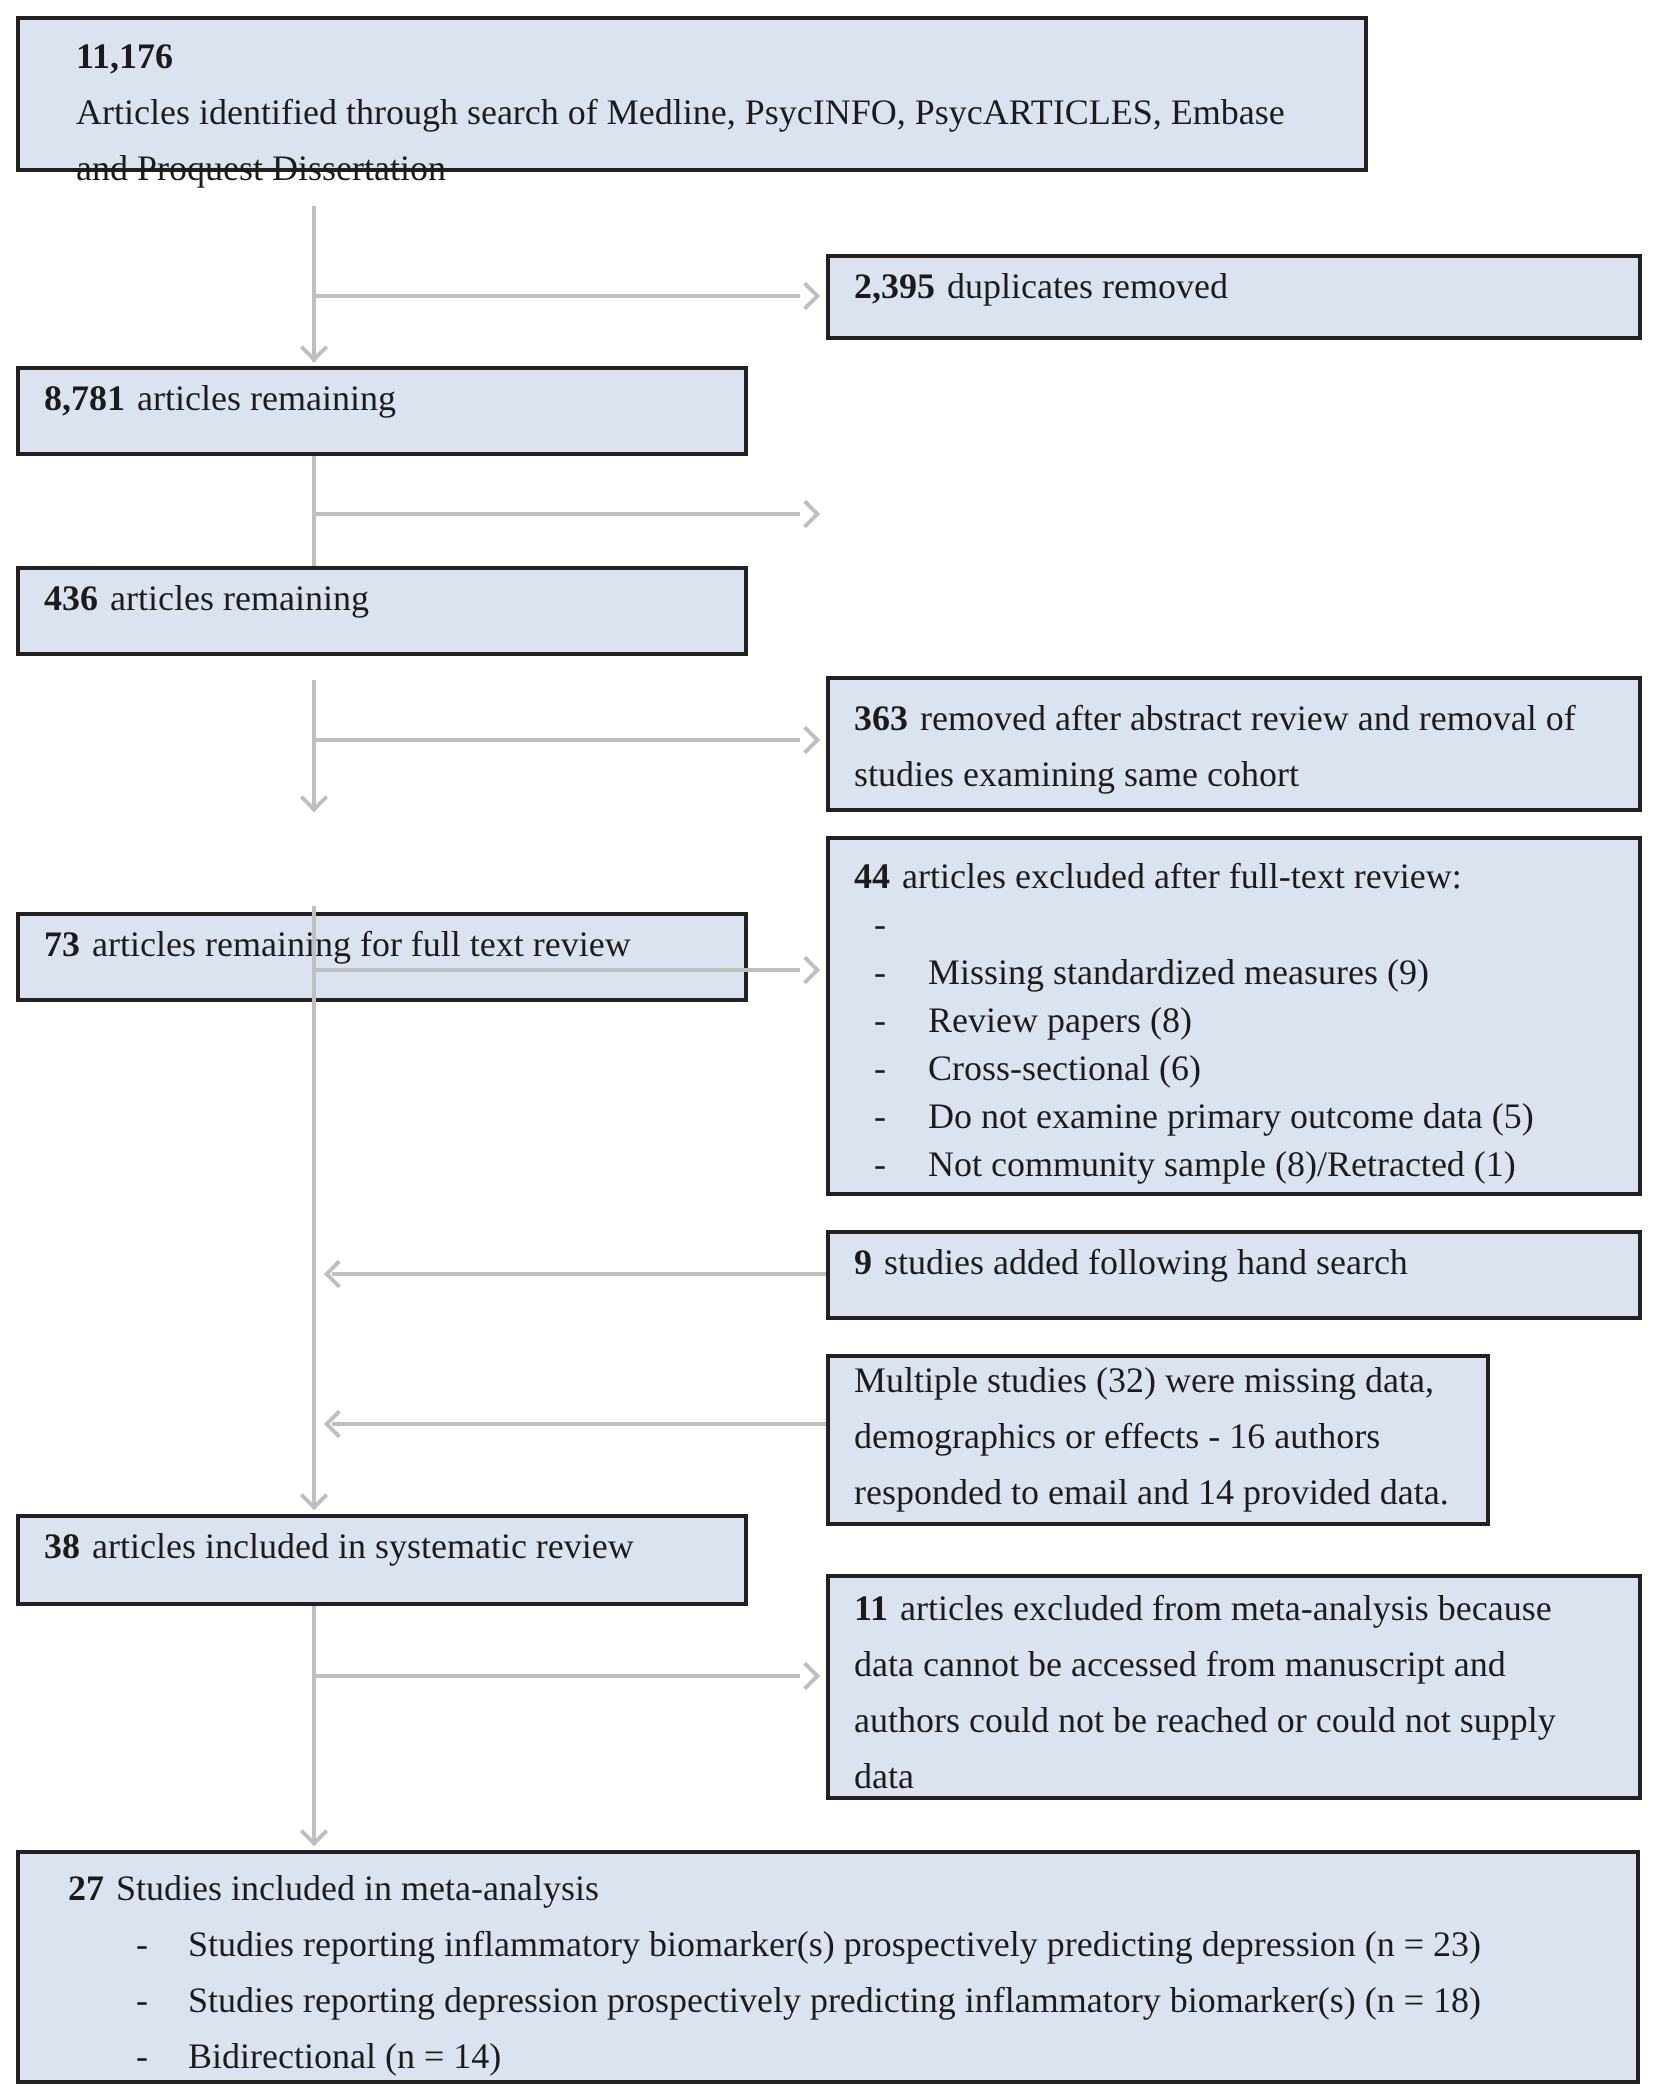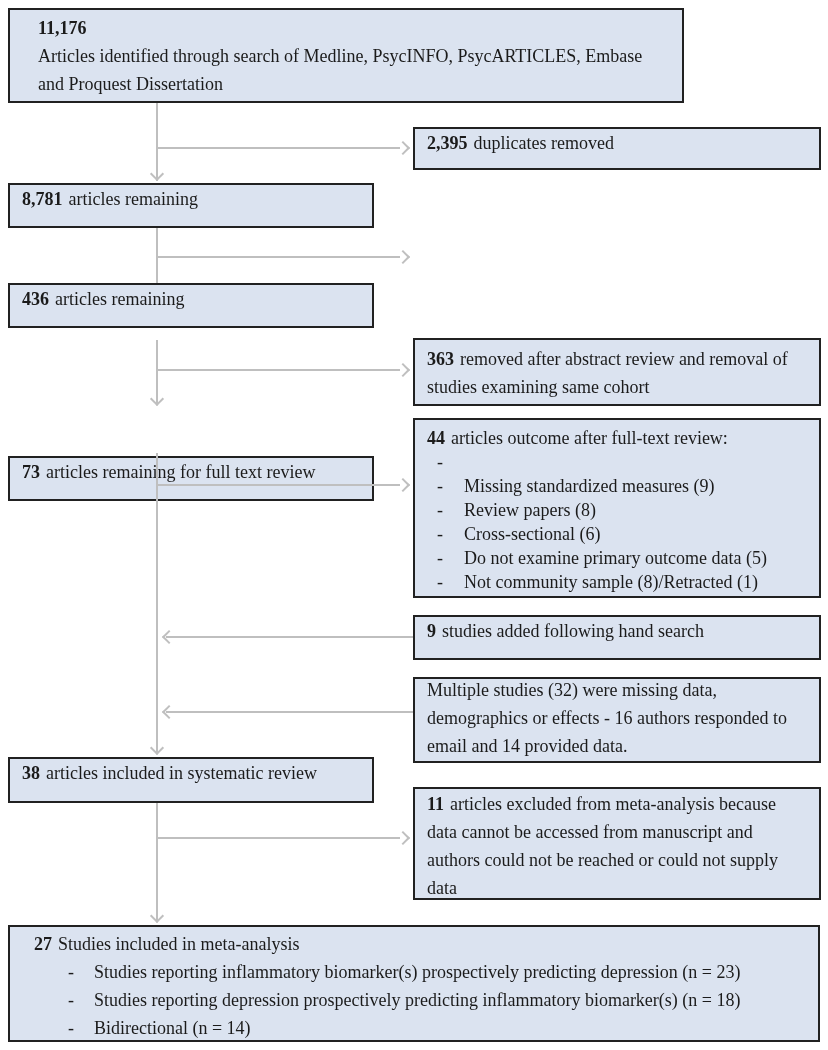--- a/index.html
+++ b/index.html
@@ -34,21 +34,21 @@
   .ah{position:absolute;width:10px;height:10px;transform:rotate(45deg);}
   .ah-down{border-right:2px solid var(--arrow);border-bottom:2px solid var(--arrow);}
   .ah-right{border-top:2px solid var(--arrow);border-right:2px solid var(--arrow);}
   .ah-left{border-bottom:2px solid var(--arrow);border-left:2px solid var(--arrow);}
 </style>
 </head>
 <body>
 
 <div class="canvas">
 
-  <div class="box" style="left:8px;top:8px;width:676px;height:95px;padding-top:4px;padding-left:28px;">
+  <div class="box" style="left:8px;top:8px;width:676px;height:78px;padding-top:4px;padding-left:28px;">
     <div class="numline">11,176</div>
     <span>Articles identified through search of Medline, PsycINFO, PsycARTICLES, Embase and Proquest Dissertation</span>
   </div>
 
   <div class="line-v" style="left:156px;top:103px;height:78px;"></div>
   <div class="ah ah-down" style="left:152px;top:169px;"></div>
   <div class="line-h" style="left:157px;top:147px;width:243px;"></div>
   <div class="ah ah-right" style="left:398px;top:143px;"></div>
 
   <div class="box single" style="left:413px;top:127px;width:408px;height:43px;">
@@ -85,21 +85,21 @@
   <div class="line-v" style="left:156px;top:453px;height:301px;"></div>
   <div class="ah ah-down" style="left:152px;top:743px;"></div>
   <div class="line-h" style="left:157px;top:484px;width:243px;"></div>
   <div class="ah ah-right" style="left:398px;top:480px;"></div>
   <div class="line-h" style="left:166px;top:636px;width:247px;"></div>
   <div class="ah ah-left" style="left:164px;top:632px;"></div>
   <div class="line-h" style="left:166px;top:711px;width:247px;"></div>
   <div class="ah ah-left" style="left:164px;top:707px;"></div>
 
   <div class="box box-44" style="left:413px;top:418px;width:408px;height:180px;">
-    <div><b class="num">44</b><span>articles outcome after full-text review:</span></div>
+    <div><b class="num">44</b><span>articles excluded after full-text review:</span></div>
     <div class="li">
         <span class="dash">-</span>
       </div>
     <div class="li">
         <span class="dash">-</span>
         <span>Missing standardized measures (9)</span>
       </div>
     <div class="li">
         <span class="dash">-</span>
         <span>Review papers (8)</span>
@@ -115,21 +115,21 @@
     <div class="li">
         <span class="dash">-</span>
         <span>Not community sample (8)/Retracted (1)</span>
       </div>
   </div>
 
   <div class="box single" style="left:413px;top:615px;width:408px;height:45px;">
     <div class="txt"><b class="num">9</b><span>studies added following hand search</span></div>
   </div>
 
-  <div class="box" style="left:413px;top:677px;width:408px;height:86px;padding-top:0;display:flex;align-items:center;">
+  <div class="box" style="left:413px;top:677px;width:332px;height:86px;padding-top:0;display:flex;align-items:center;">
     <div class="txt">Multiple studies (32) were missing data, demographics or effects - 16 authors responded to email and 14 provided data.</div>
   </div>
 
   <div class="box single" style="left:8px;top:757px;width:366px;height:46px;">
     <div class="txt"><b class="num">38</b><span>articles included in systematic review</span></div>
   </div>
 
   <div class="line-v" style="left:156px;top:803px;height:119px;"></div>
   <div class="ah ah-down" style="left:152px;top:911px;"></div>
   <div class="line-h" style="left:157px;top:837px;width:243px;"></div>

